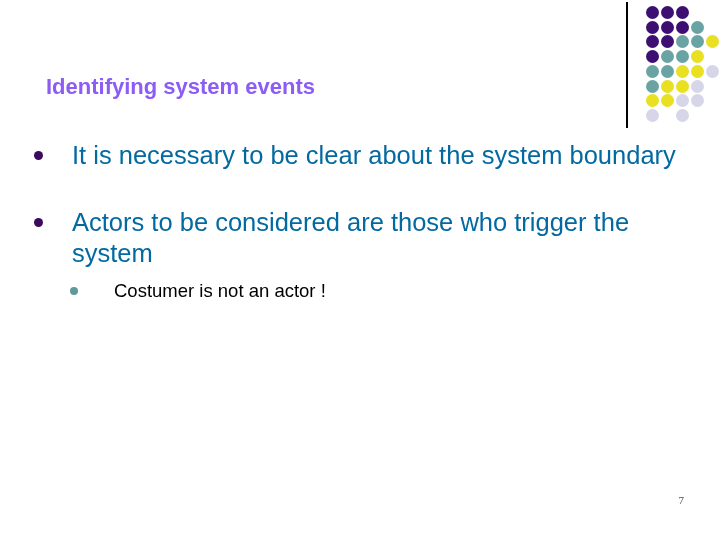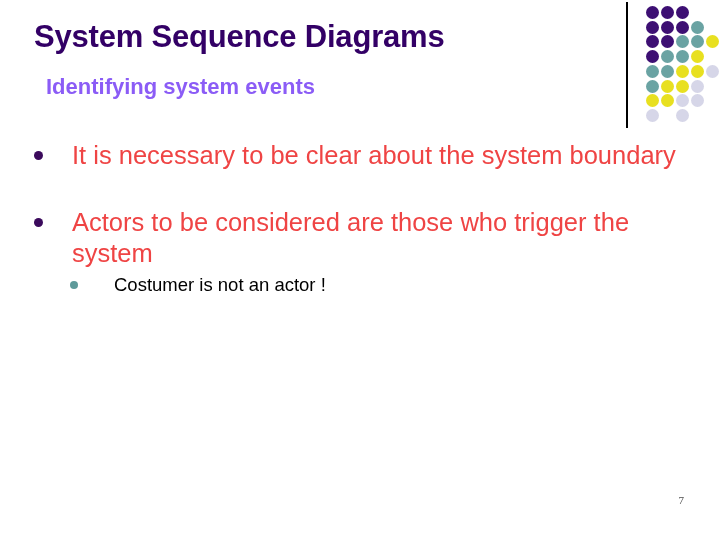--- a/index.html
+++ b/index.html
@@ -117,31 +117,31 @@
     height: 8px;
     background: #5e9a9a;
   }
 
   .btext {
     flex: 1 1 auto;
   }
   .btext-l1 {
     font-size: 25.5px;
     line-height: 1.22;
-    color: #ef4444;
+    color: #0369a1;
   }
   .btext-l2 {
     font-size: 18.5px;
     line-height: 1.25;
     color: #000000;
   }
 
   .indent-l2 {
     margin-left: 36px;
-    margin-top: 4px;
+    margin-top: 10px;
   }
 
   .spacer-lg { height: 30px; }
   .spacer-md { height: 24px; }
 
   
   .page-number {
     position: absolute;
     right: 36px;
     bottom: 34px;
@@ -184,21 +184,20 @@
       <span class="dot" style="left: 30px; top: 73.5px; background: rgb(232, 224, 32);"></span>
       <span class="dot" style="left: 45px; top: 73.5px; background: rgb(214, 214, 232);"></span>
       <span class="dot" style="left: 0px; top: 88.2px; background: rgb(232, 224, 32);"></span>
       <span class="dot" style="left: 15px; top: 88.2px; background: rgb(232, 224, 32);"></span>
       <span class="dot" style="left: 30px; top: 88.2px; background: rgb(214, 214, 232);"></span>
       <span class="dot" style="left: 45px; top: 88.2px; background: rgb(214, 214, 232);"></span>
       <span class="dot" style="left: 0px; top: 102.9px; background: rgb(214, 214, 232);"></span>
       <span class="dot" style="left: 30px; top: 102.9px; background: rgb(214, 214, 232);"></span>
     </div>
 
-  <div class="title">System Sequence Diagrams</div>
 
   <div class="subtitle">Identifying system events</div>
 
   <div class="body">
 
     <div class="bullet-row bullet-l1">
       <span class="marker marker-l1">
         <span class="bead bead-l1"></span>
       </span>
       <span class="btext btext-l1">It is necessary to be clear about the system boundary</span>

